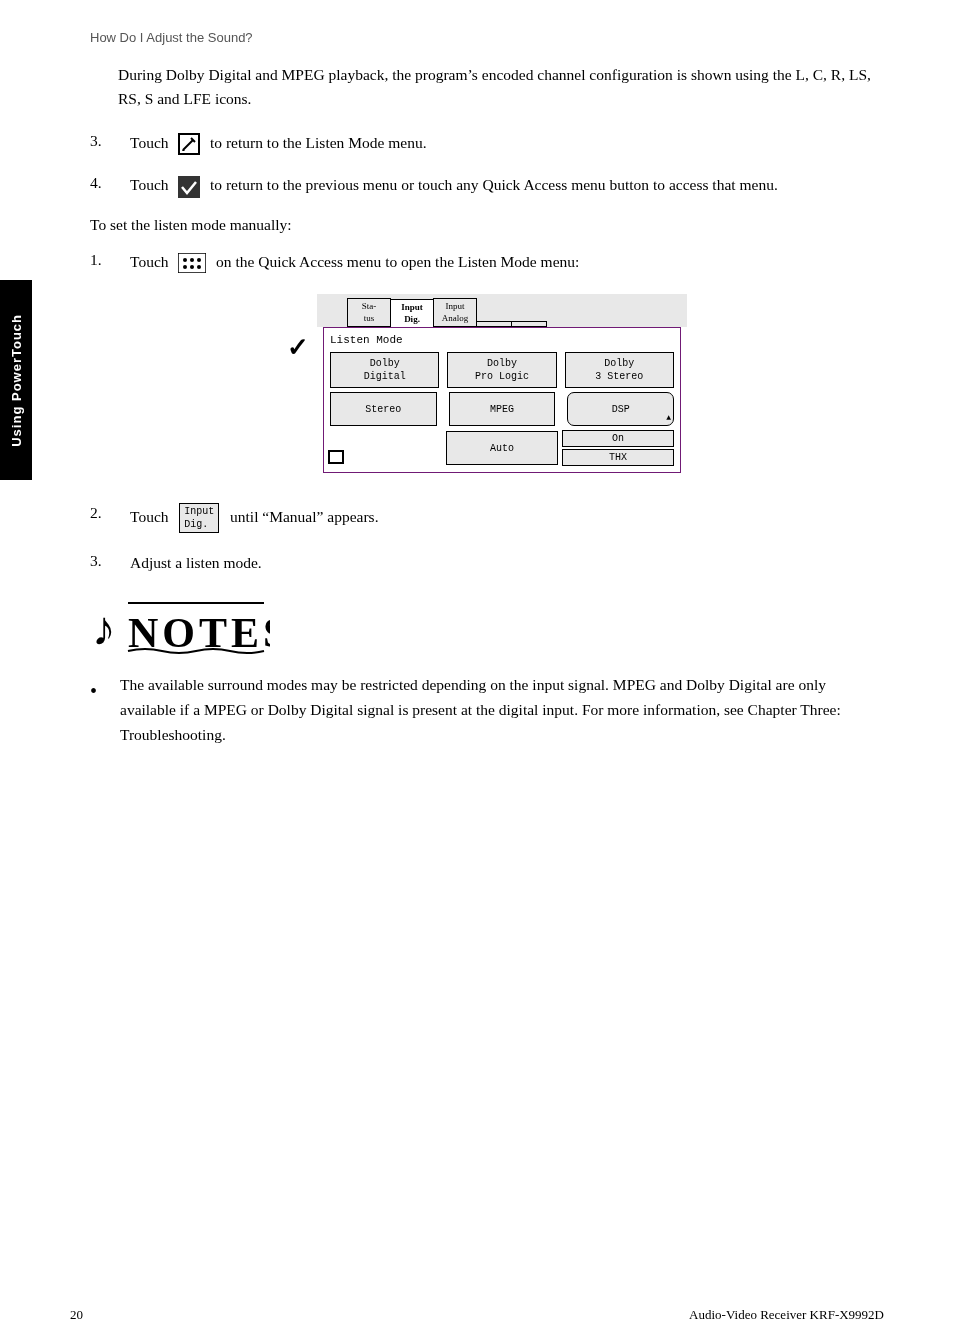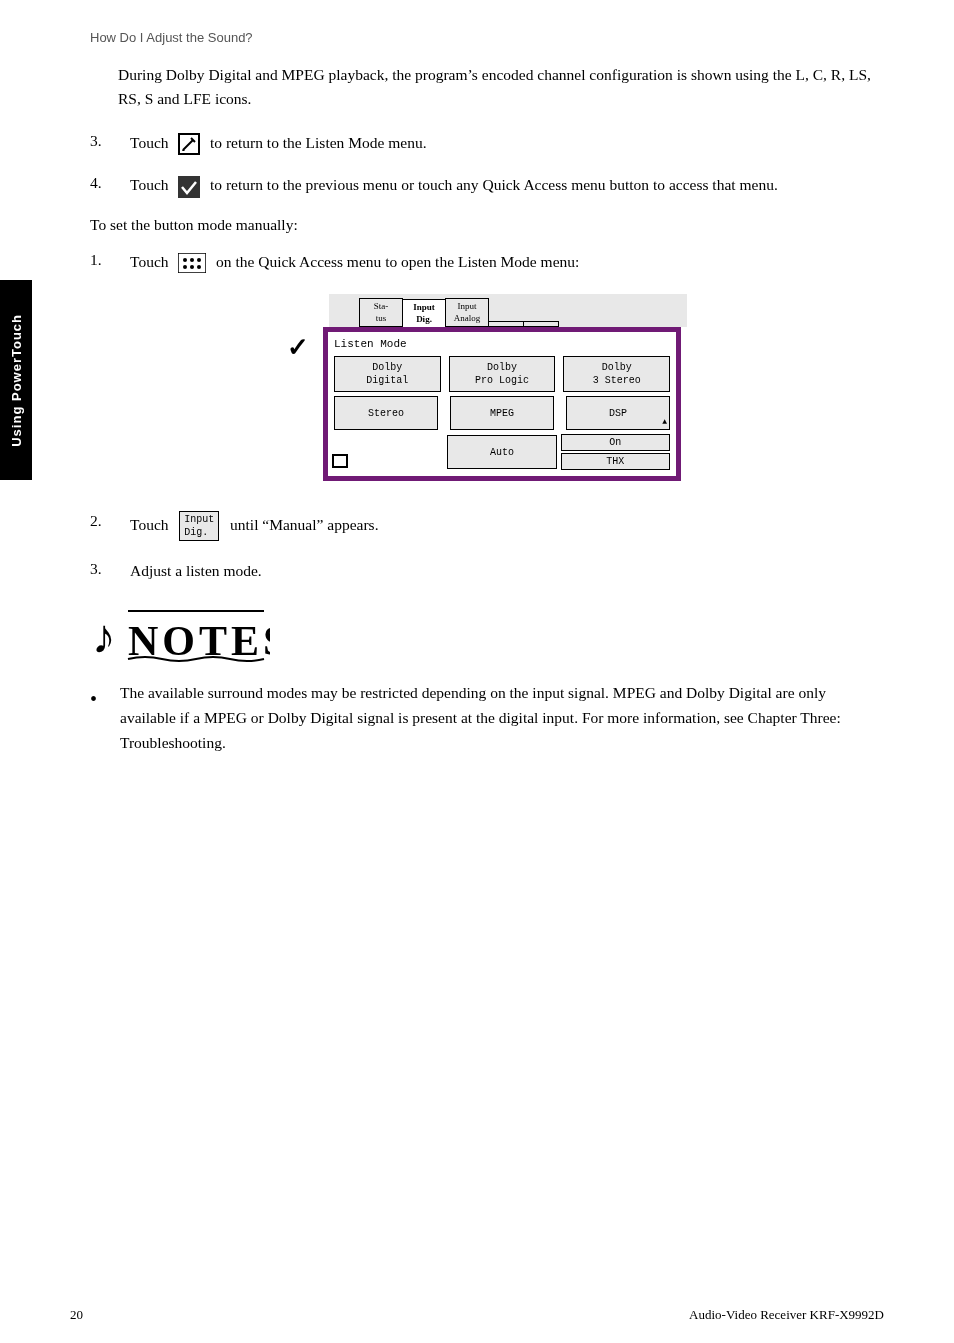--- a/index.html
+++ b/index.html
@@ -83,21 +83,20 @@
       margin-bottom: 16px;
       font-style: normal;
     }
 
     .ui-tabs-row {
       display: flex;
       align-items: flex-end;
       padding: 4px 4px 0 30px;
       background: #e8e8e8;
       gap: 0;
-      margin-left: 12px;
     }
     .ui-tab {
       border: 1px solid #000;
       background: #e8e8e8;
       padding: 2px 6px;
       font-size: 10px;
       min-width: 44px;
       text-align: center;
       line-height: 1.3;
       margin-right: -1px;
@@ -114,21 +113,21 @@
       font-size: 10px;
       min-width: 44px;
       text-align: center;
       line-height: 1.3;
       margin-right: -1px;
       min-width: 36px;
     }
 
     .ui-body {
       background: #fff;
-      border: 5px solid #701a75;
+      border: 1px solid #701a75;
       margin: 0 6px 6px 6px;
       padding: 6px;
       position: relative;
     }
 
     .ui-listen-mode-label {
       font-size: 11px;
       margin-bottom: 6px;
       font-family: 'Courier New', monospace;
     }
@@ -275,21 +274,21 @@
     <div class="step-content">
       Touch&nbsp;
       <svg class="check-svg" width="22" height="22" viewBox="0 0 22 22">
         <rect x="0" y="0" width="22" height="22" fill="#333"></rect>
         <polyline points="4,11 9,17 18,6" fill="none" stroke="white" stroke-width="2.5"></polyline>
       </svg>
       &nbsp;to return to the previous menu or touch any Quick Access menu button to access that menu.
     </div>
   </div>
 
-  <p class="section-heading">To set the button mode manually:</p>
+  <p class="section-heading">To set the listen mode manually:</p>
 
   <div class="step">
     <div class="step-number">1.</div>
     <div class="step-content">
       Touch&nbsp;
       <svg class="dots-svg" width="28" height="20" viewBox="0 0 28 20">
         <rect x="0" y="0" width="28" height="20" fill="white" stroke="black" stroke-width="1.5"></rect>
         <circle cx="7" cy="7" r="2" fill="black"></circle>
         <circle cx="14" cy="7" r="2" fill="black"></circle>
         <circle cx="21" cy="7" r="2" fill="black"></circle>
@@ -320,21 +319,21 @@
 
         <div class="ui-buttons-grid">
           <div class="ui-btn">Dolby<br>Digital</div>
           <div class="ui-btn">Dolby<br>Pro Logic</div>
           <div class="ui-btn">Dolby<br>3 Stereo</div>
         </div>
 
         <div class="ui-row2">
           <div class="ui-btn">Stereo</div>
           <div class="ui-btn">MPEG</div>
-          <div class="ui-btn" style="position:relative;">DSP
+          <div class="ui-btn" style="position:relative;border-radius:7px;">DSP
             <span style="position:absolute;right:2px;bottom:2px;font-size:8px;">▲</span>
           </div>
         </div>
 
         <div class="ui-bottom-row">
           <div></div>
           <div class="ui-btn">Auto</div>
           <div class="ui-on-thx">
             <div class="ui-small-btn">On</div>
             <div class="ui-small-btn">THX</div>

